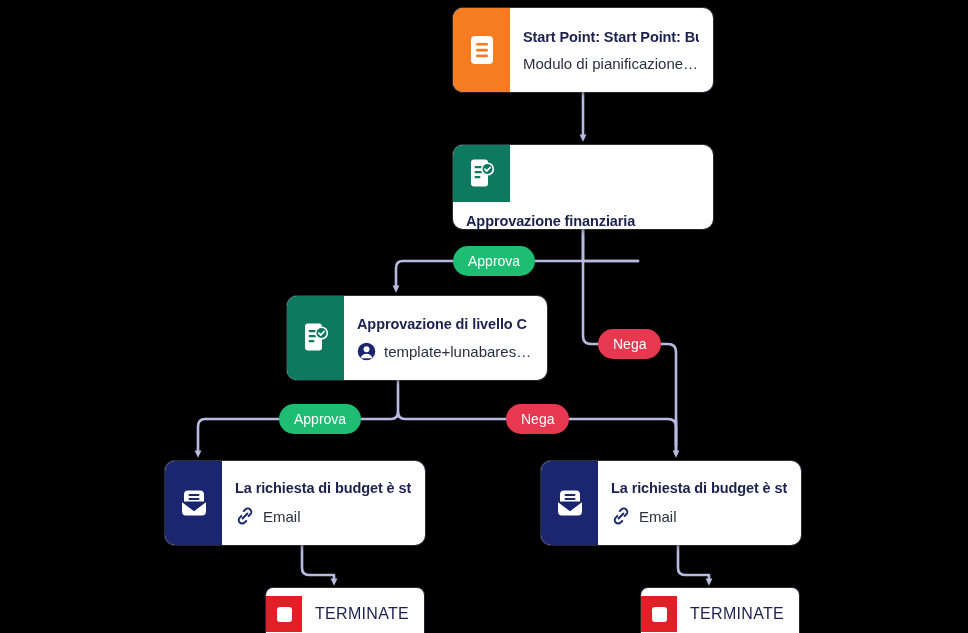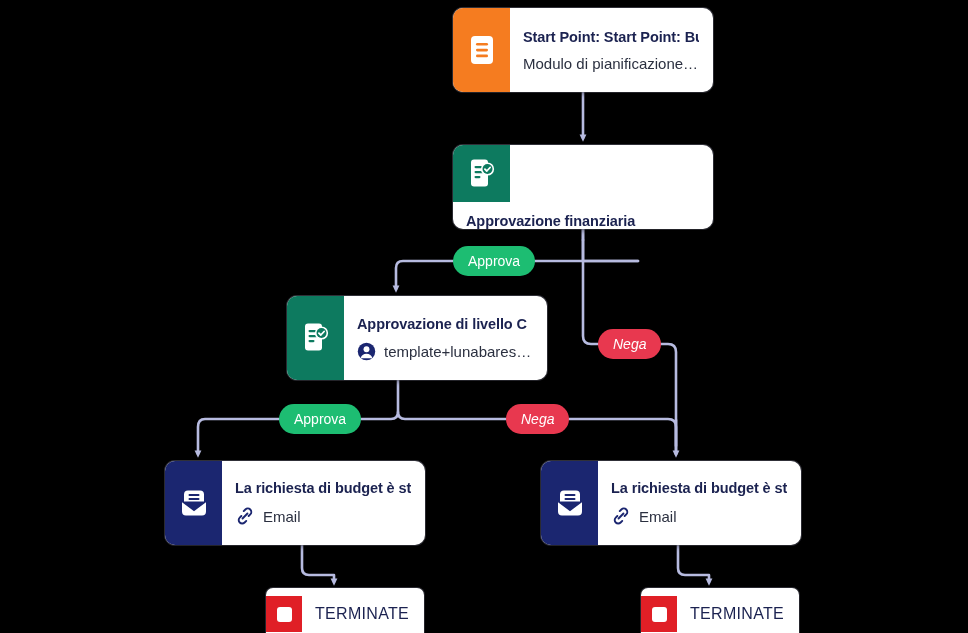--- a/index.html
+++ b/index.html
@@ -119,21 +119,21 @@
     align-items: center;
     justify-content: center;
     height: 30px;
     padding: 0 15px;
     border-radius: 15px;
     font-size: 14px;
     color: #ffffff;
     white-space: nowrap;
   }
   .pill-approve { background: #1dbd72; }
-  .pill-deny    { background: #e8384f; font-style: italic; }
+  .pill-deny    { background: #e8384f; }
 
   #pill-approve-1 { left: 453px; top: 246px; }
   #pill-deny-1    { left: 598px; top: 329px; }
   #pill-approve-2 { left: 279px; top: 404px; }
   #pill-deny-2    { left: 506px; top: 404px; }
 
   .avatar-icon { flex: 0 0 auto; }
 </style>
 </head>
 <body>

